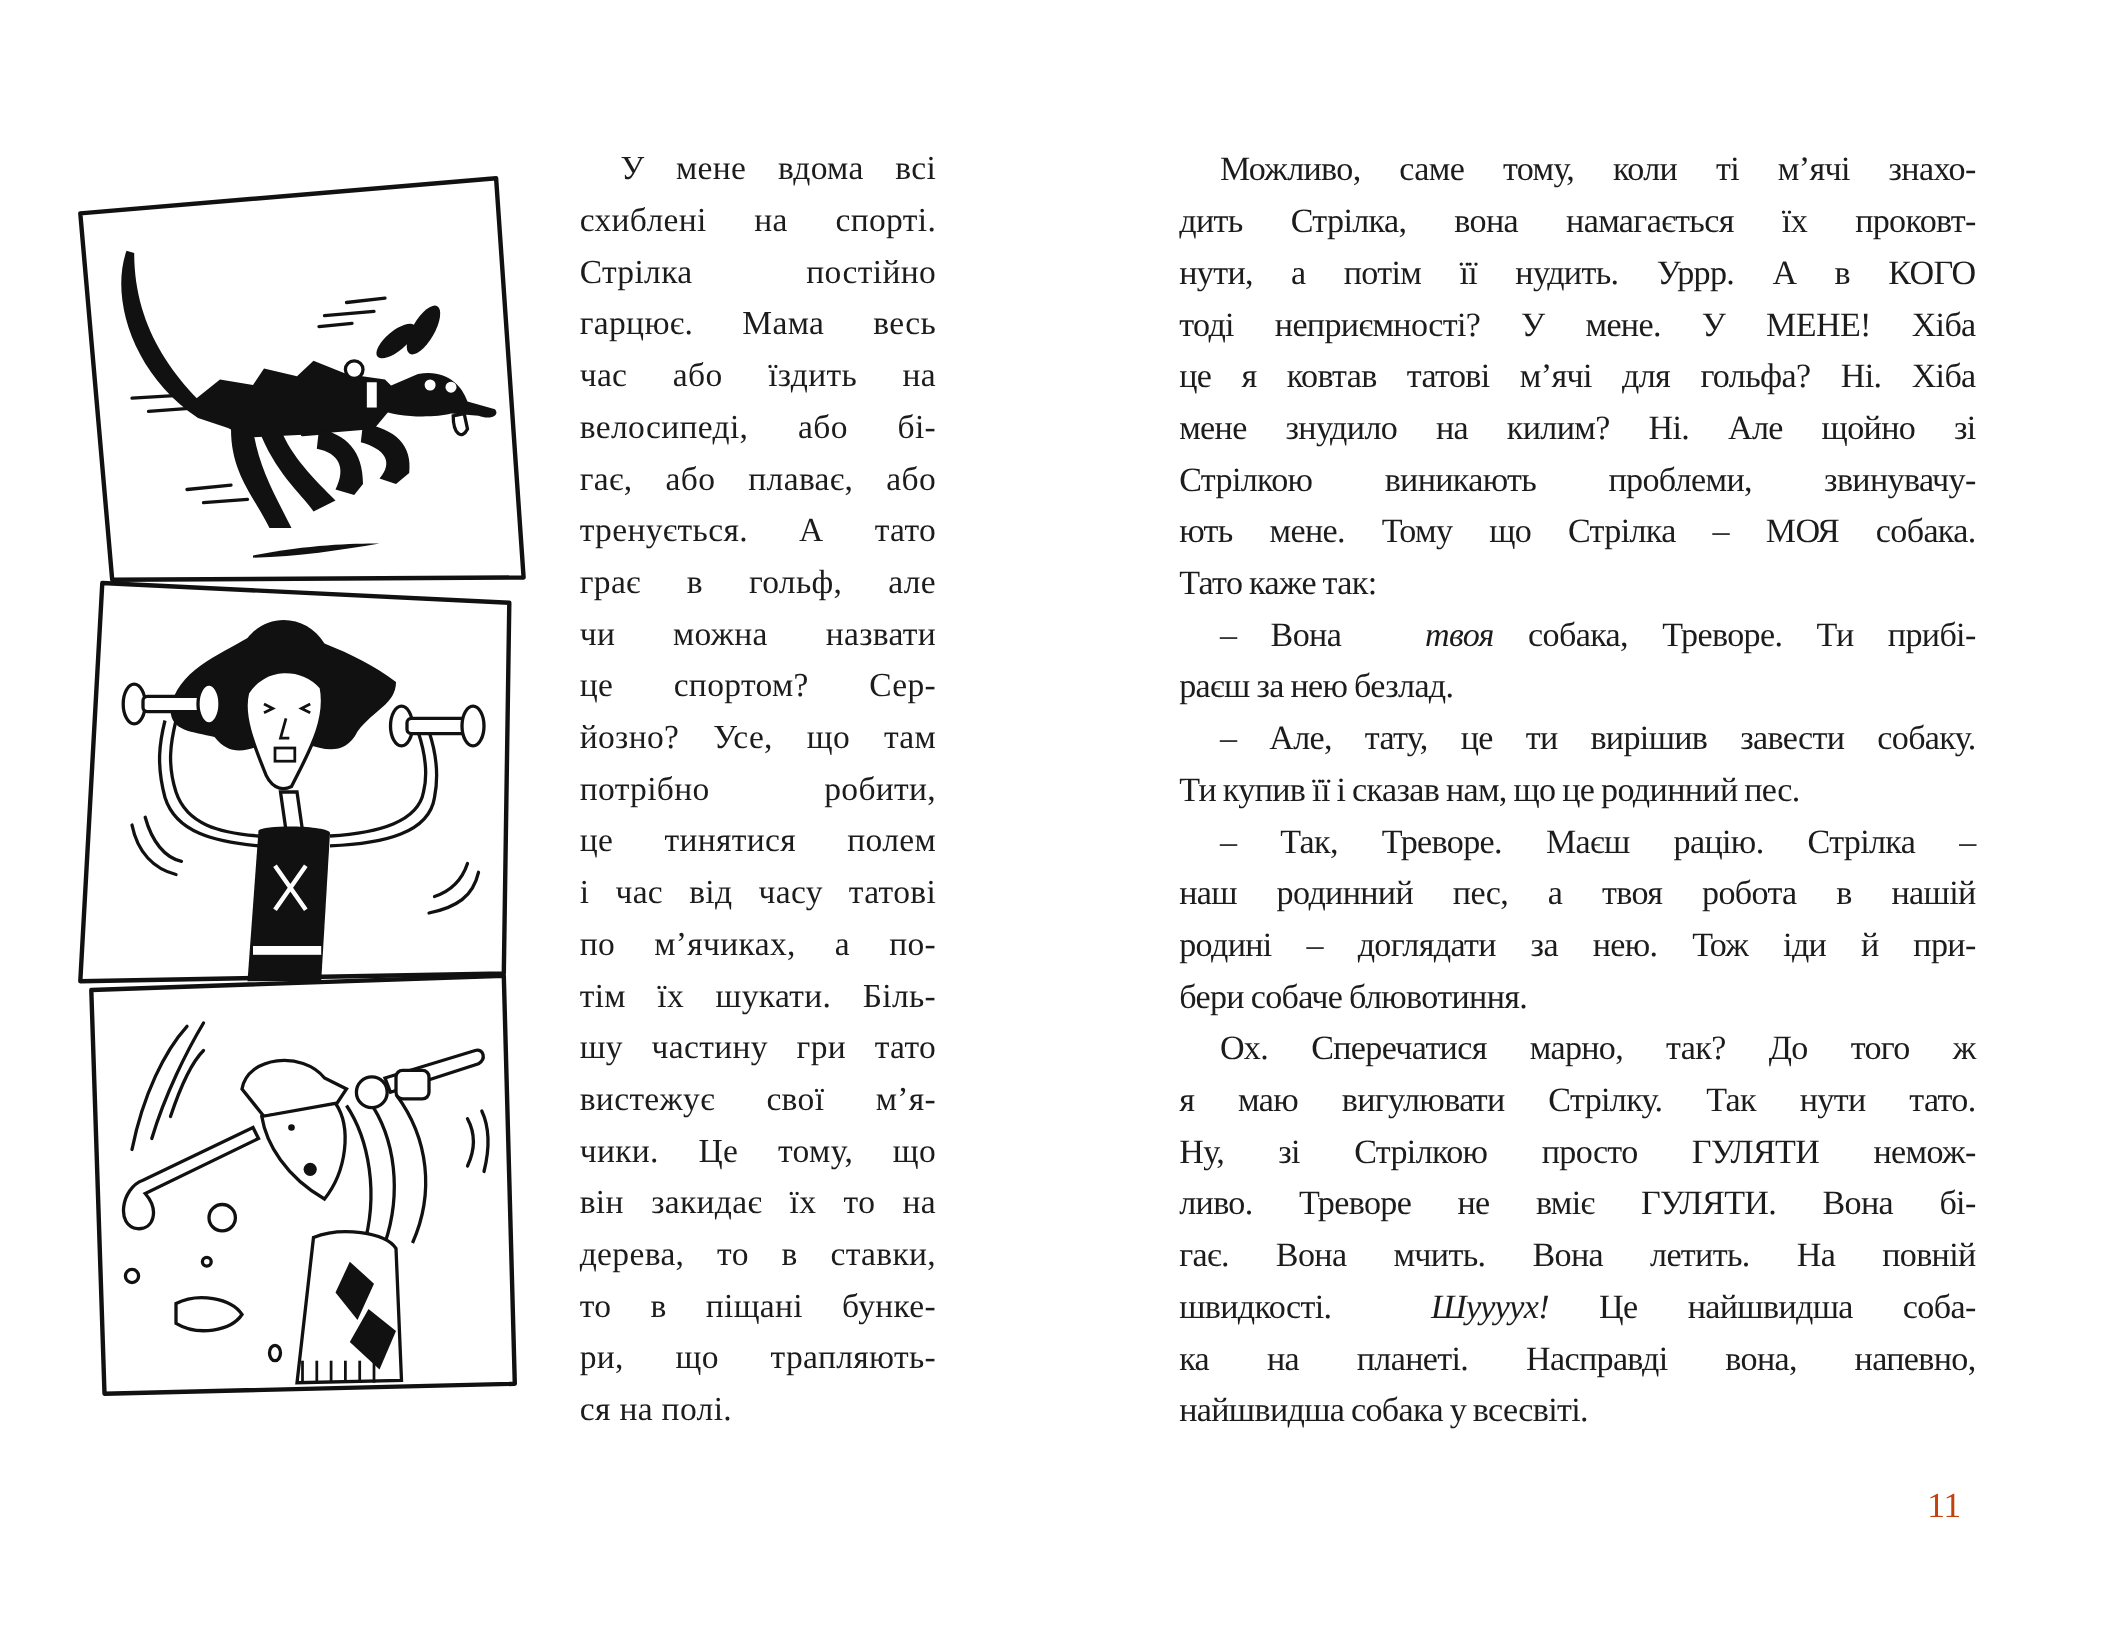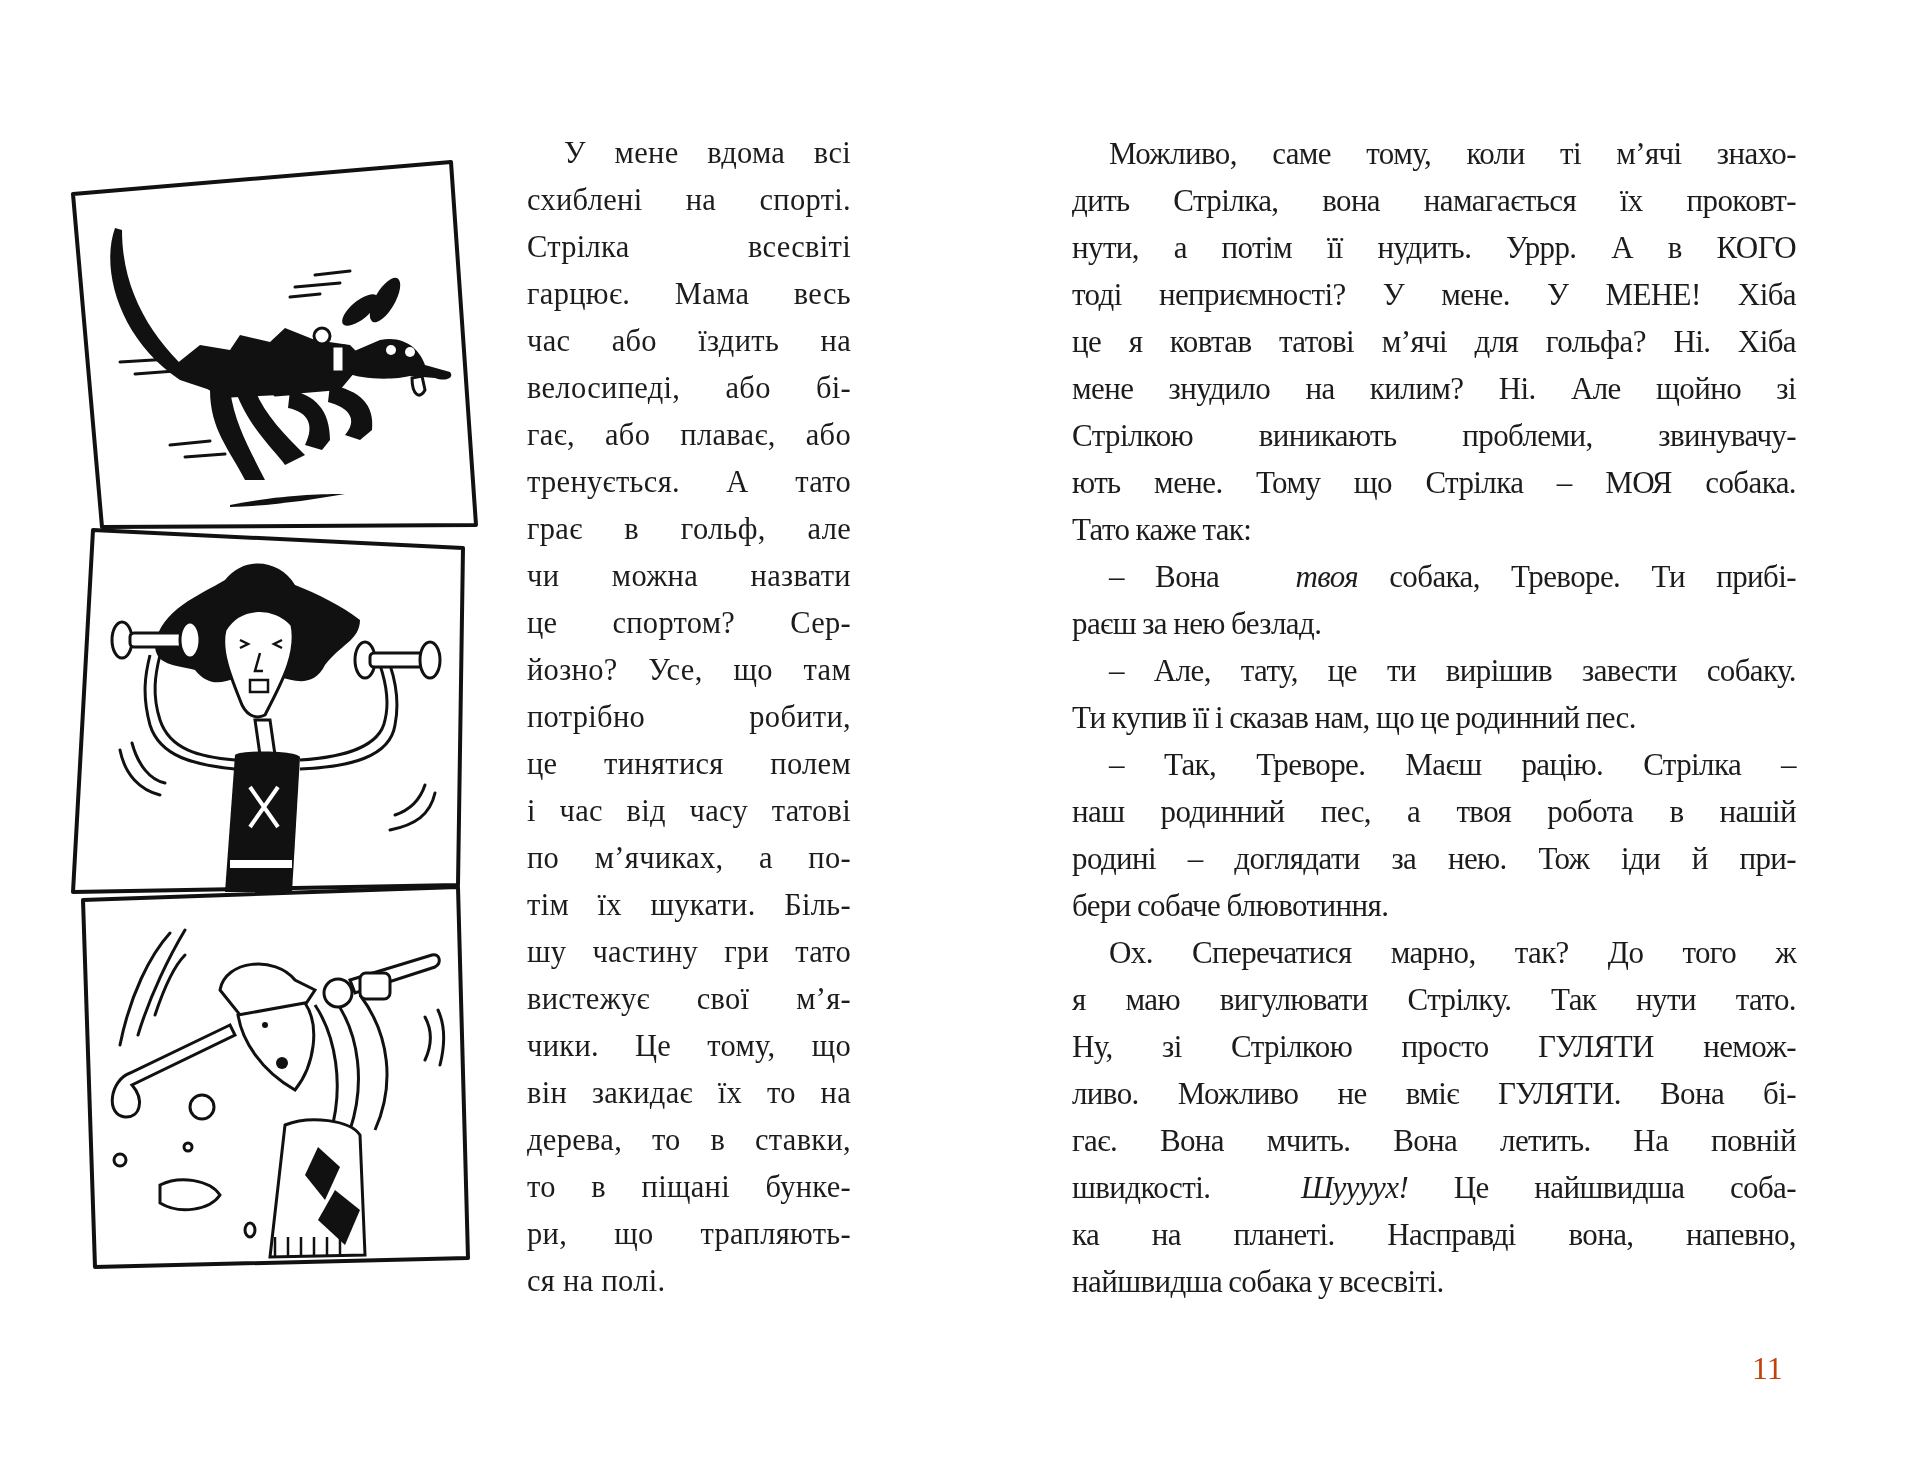--- a/index.html
+++ b/index.html
@@ -148,21 +148,21 @@
           <ellipse cx="190" cy="345" rx="5" ry="7"></ellipse>
           <path d="M100,300 C120,290 150,295 160,310 C150,325 120,330 100,318 Z"></path>
         </g>
       </svg>
     </div>
   </div>
 
   <div class="col col-left">
     <span class="line indent">У мене вдома всі</span>
     <span class="line">схиблені на спорті.</span>
-    <span class="line">Стрілка всесвіті</span>
+    <span class="line">Стрілка постійно</span>
     <span class="line">гарцює. Мама весь</span>
     <span class="line">час або їздить на</span>
     <span class="line">велосипеді, або бі-</span>
     <span class="line">гає, або плаває, або</span>
     <span class="line">тренується. А тато</span>
     <span class="line">грає в гольф, але</span>
     <span class="line">чи можна назвати</span>
     <span class="line">це спортом? Сер-</span>
     <span class="line">йозно? Усе, що там</span>
     <span class="line">потрібно робити,</span>
@@ -194,21 +194,21 @@
     <span class="line last">раєш за нею безлад.</span>
     <span class="line indent">– Але, тату, це ти вирішив завести собаку.</span>
     <span class="line last">Ти купив її і сказав нам, що це родинний пес.</span>
     <span class="line indent">– Так, Треворе. Маєш рацію. Стрілка –</span>
     <span class="line">наш родинний пес, а твоя робота в нашій</span>
     <span class="line">родині – доглядати за нею. Тож іди й при-</span>
     <span class="line last">бери собаче блювотиння.</span>
     <span class="line indent">Ох. Сперечатися марно, так? До того ж</span>
     <span class="line">я маю вигулювати Стрілку. Так нути тато.</span>
     <span class="line">Ну, зі Стрілкою просто ГУЛЯТИ немож-</span>
-    <span class="line">ливо. Можливо не вміє ГУЛЯТИ. Вона бі-</span>
+    <span class="line">ливо. Треворе не вміє ГУЛЯТИ. Вона бі-</span>
     <span class="line">гає. Вона мчить. Вона летить. На повній</span>
     <span class="line"><span>швидкості. </span><i>Шууууx!</i><span> Це найшвидша соба-</span></span>
     <span class="line">ка на планеті. Насправді вона, напевно,</span>
     <span class="line last">найшвидша собака у всесвіті.</span>
   </div>
 
   <div class="page-number">11</div>
 </div>
 
 </body></html>

